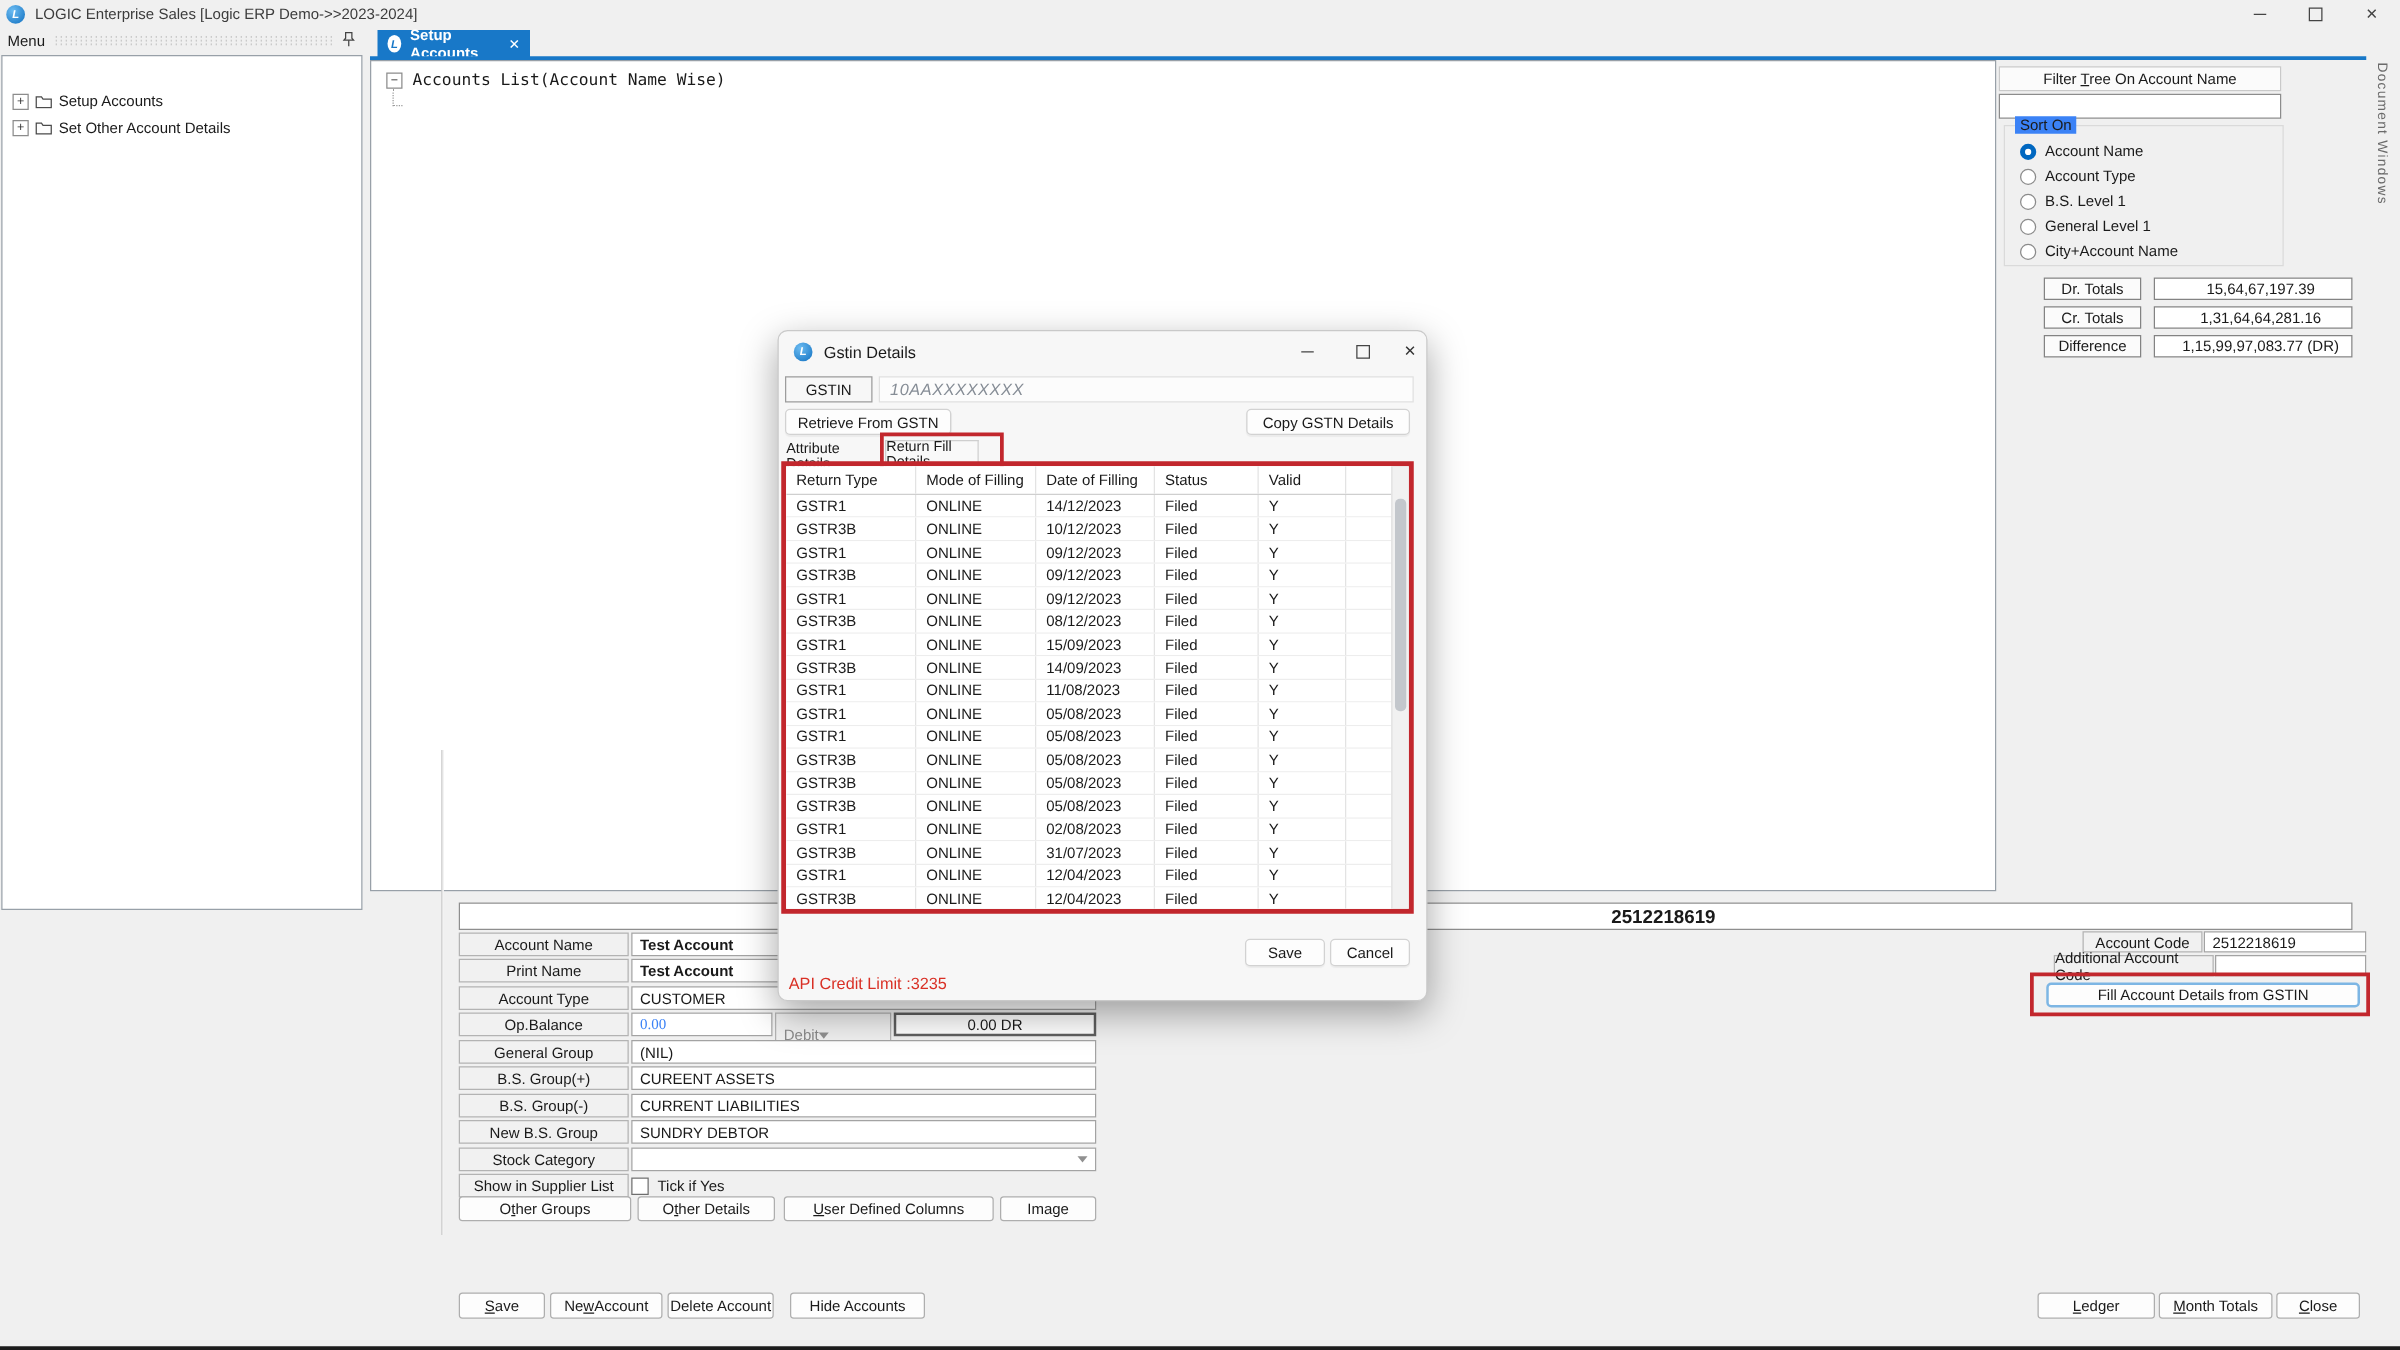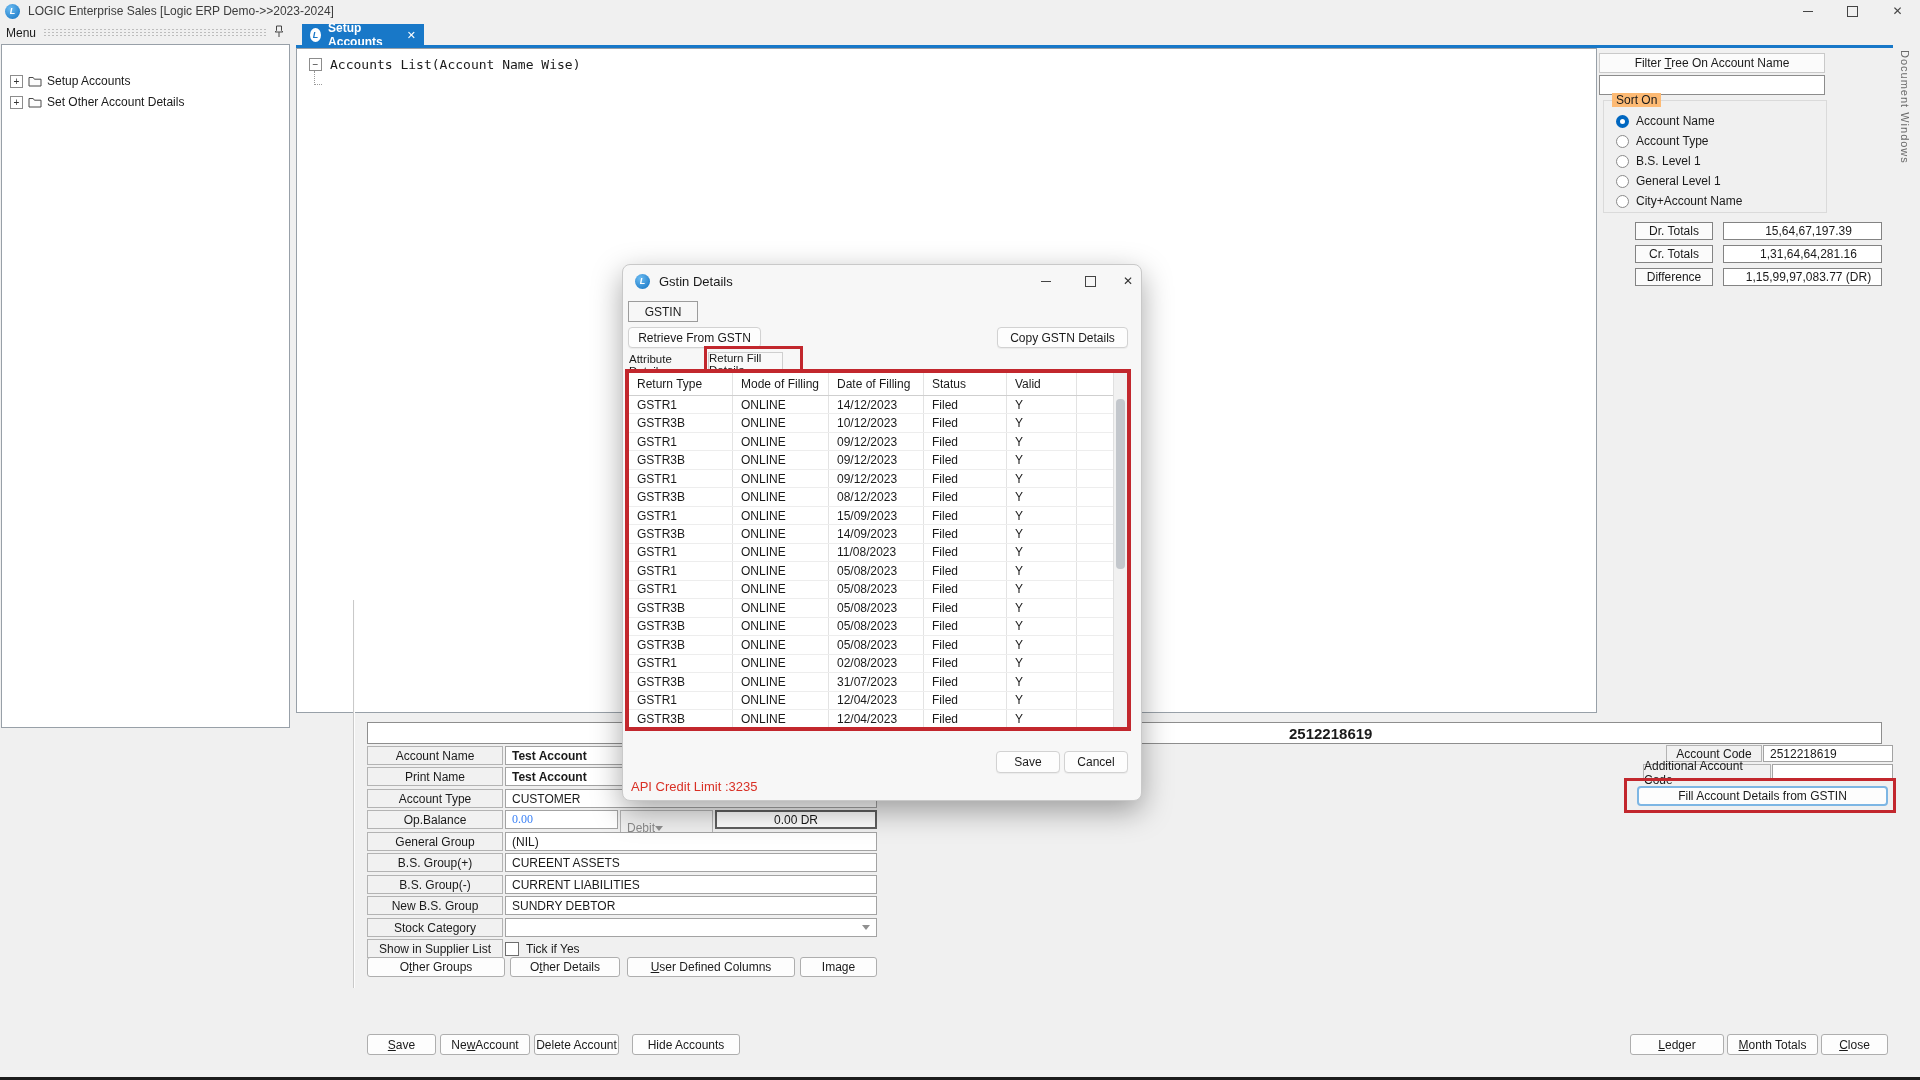--- a/index.html
+++ b/index.html
@@ -30,21 +30,21 @@
     display:flex;align-items:center;gap:7px;padding:0 8px;box-sizing:border-box;}
   .blue-line{left:296px;top:45px;width:1597px;height:3px;background:var(--accent,#1878c8);}
   .main-white{left:296px;top:48px;width:1301px;height:665px;background:#fff;border:1px solid #98a0a8;}
   .mono{font-family:"DejaVu Sans Mono",monospace;font-size:13px;}
   .tree-guide{border-left:1px dotted #9a9a9a;}
   .groove{left:353px;top:600px;width:2px;height:388px;background:#c9c9c9;border-right:1px solid #fdfdfd;}
   
   .ctl-box{background:#fbfbfb;border:1px solid #c9c9c9;display:flex;align-items:center;justify-content:center;}
   .input-box{background:#fff;border:1px solid #8c8c8c;}
   .groupbox{border:1px solid #dadada;}
-  .group-label{position:absolute;top:-8px;left:8px;background:#fdba74;padding:0 4px;text-align:right;}
+  .group-label{position:absolute;top:-8px;left:8px;background:#3b82f6;padding:0 4px;text-align:right;}
   .radio-row{position:absolute;left:12px;display:flex;align-items:center;gap:7px;height:16px;}
   .radio{width:13px;height:13px;border-radius:50%;border:1px solid #8b8b8b;background:#fff;box-sizing:border-box;}
   .radio.sel{border:4px solid var(--radio,#0067c0);}
   .tot-lbl{background:#fbfbfb;border:1px solid #838383;display:flex;align-items:center;justify-content:center;}
   .tot-val{background:#fff;border:1px solid #838383;display:flex;align-items:center;justify-content:center;padding-left:12px;}
   .vtext{writing-mode:vertical-rl;color:#6a6a6a;font-size:11px;letter-spacing:1px;}
   
   .num-bar{left:367px;top:722px;width:1515px;height:22px;background:#fff;border:1px solid #8e8e8e;}
   .num-bold{position:absolute;left:921px;top:2px;font-size:15px;font-weight:bold;}
   .lbl-box{background:#f1f1f1;border:1px solid #b3b3b3;display:flex;align-items:center;justify-content:center;}
@@ -284,20 +284,23 @@
     <div class="dlg-ctrl" style="left:452px">
         <span class="max-glyph"></span>
       </div>
     <div class="dlg-ctrl" style="left:490px">
         <span class="x-glyph">✕</span>
       </div>
 
     <div class="a dlg-box" style="left:5px;top:36px;width:70px;height:21px">
         <span>GSTIN</span>
       </div>
+    <div class="a dlg-input" style="left:80px;top:36px;width:428px;height:21px">
+      <span class="gstin-val">10AAXXXXXXXX</span>
+    </div>
 
     <div class="a w11btn" style="left:5px;top:62px;width:133px;height:21px">
         <span>Retrieve From GSTN</span>
       </div>
     <div class="a w11btn" style="left:374px;top:62px;width:131px;height:21px">
         <span>Copy GSTN Details</span>
       </div>
 
     <div id="dialog-tabs">
         <div class="a dtab" style="left: 6px; top: 90px; width: 75px; height: 19px;">Attribute Details</div>

